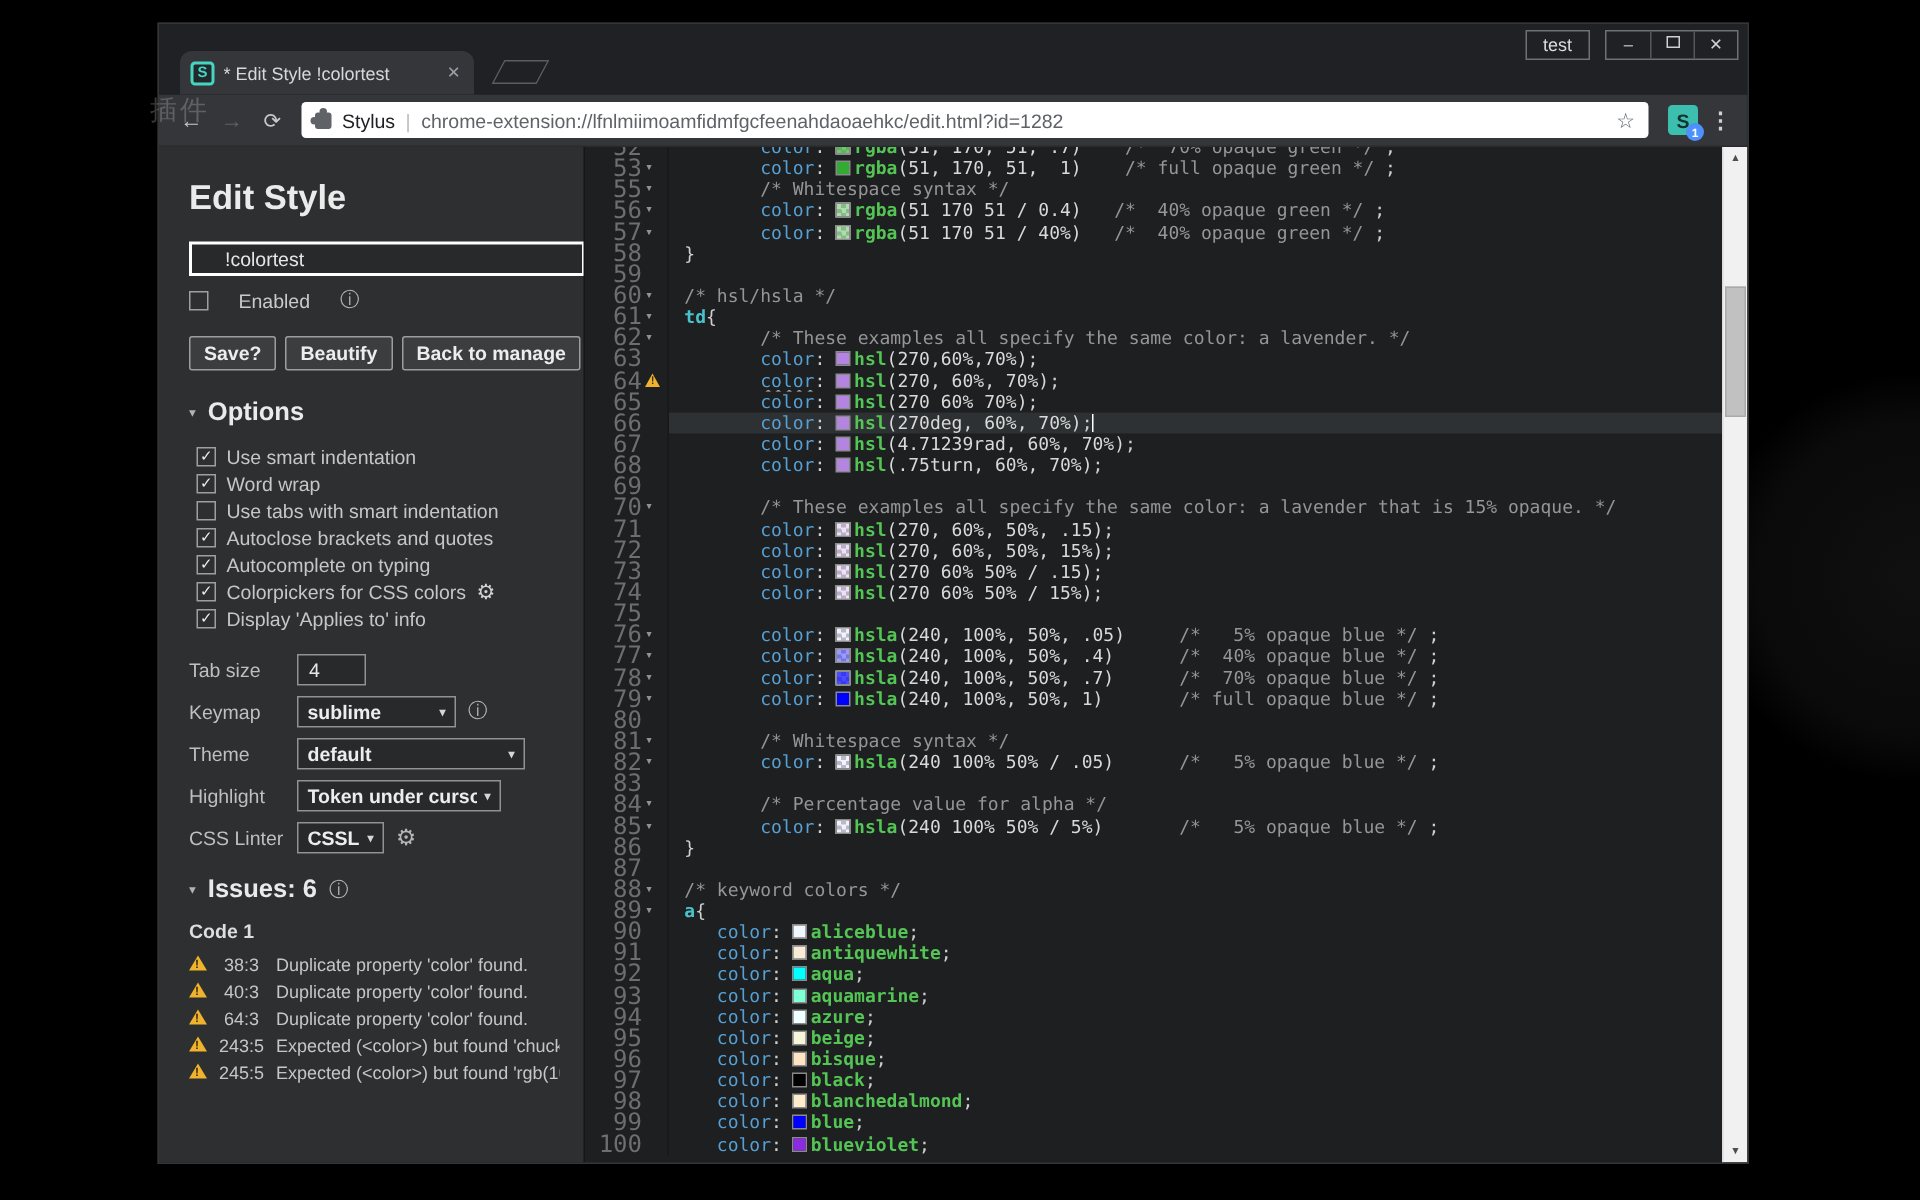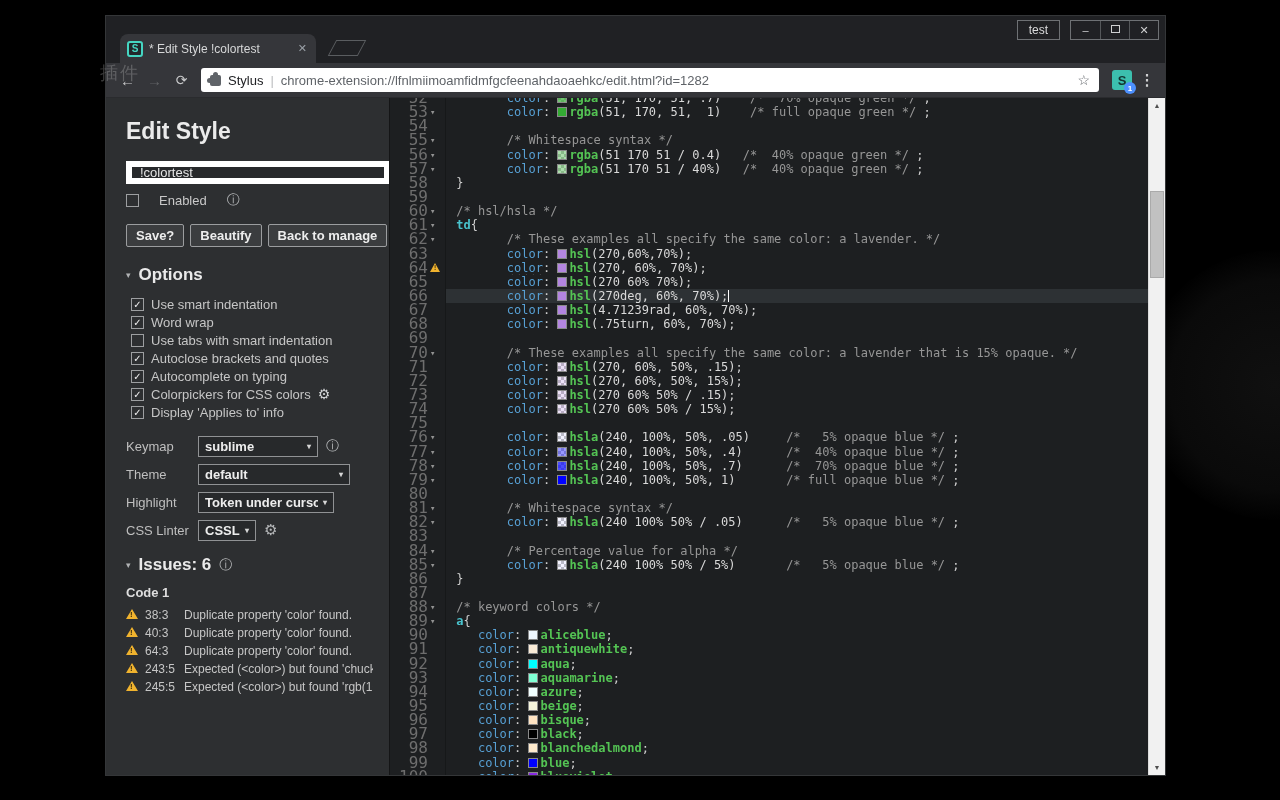--- a/index.html
+++ b/index.html
@@ -48,22 +48,22 @@
     background:#4d90fe;color:#fff;font-size:8px;font-weight:bold;display:flex;align-items:center;justify-content:center}
   .menu-dots{color:#cfd0d1;font-size:15px;font-weight:bold;width:18px;text-align:center}
 
   
   .content{flex:1;display:flex;overflow:hidden;min-height:0}
 
   
   .sidebar{width:284px;flex:0 0 auto;background:#2d2f31;border-right:1px solid #141516;
     padding:14px 16px 0 20px;color:#c9c9c9;font-size:13px;overflow:hidden}
   .sb-title{font-size:23px;font-weight:bold;color:#ebebeb;margin:6px 0 16px}
-  .name-input{width:264px;height:23px;background:#27292b;border:6px solid #ffffff;color:#e6e6e6;
-    font-size:13px;padding:0 8px;font-family:"Liberation Sans",sans-serif}
+  .name-input{width:264px;height:23px;background:#27292b;border:2px solid #ffffff;color:#e6e6e6;
+    font-size:13px;padding:0 22px;font-family:"Liberation Sans",sans-serif}
   .enabled-row{display:flex;align-items:center;gap:20px;margin:7px 0 15px}
   .cb{width:13px;height:13px;border:1px solid #9d9fa1;background:#2d2f31;display:inline-flex;
     align-items:center;justify-content:center;font-size:10px;color:#efefef;flex:0 0 auto}
   .cb.checked::after{content:"✓"}
   .info{color:#b4b6b8;font-size:13px}
   .btn-row{display:flex;gap:6px;margin-bottom:18px}
   .btn{background:#3b3d3f;border:1px solid #9b9d9f;border-radius:2px;color:#ededed;font-size:13px;
     font-weight:bold;padding:3px 9px;white-space:nowrap}
   .sec-head{display:flex;align-items:center;gap:8px;margin:14px 0 10px}
   .tri{font-size:9px;color:#b0b2b4}
@@ -74,27 +74,27 @@
   .settings{margin-top:14px}
   .set-row{display:flex;align-items:center;height:22px;margin-bottom:6px;gap:8px}
   .set-label{width:64px;color:#bfbfbf;flex:0 0 auto}
   .txt-input{height:21px;background:#27292b;border:1px solid #909294;color:#e6e6e6;font-size:13px;
     display:flex;align-items:center;padding:0 7px}
   .sel-box{height:21px;background:#27292b;border:1px solid #909294;color:#ededed;font-weight:bold;
     font-size:13px;display:flex;align-items:center;padding:0 6px}
   .sel-val{white-space:nowrap;overflow:hidden}
   .arr{margin-left:auto;font-size:8px;color:#d6d6d6;padding-left:5px}
   [data-name="tab-size-input"]{width:46px}
-  [data-name="keymap-select"]{width:120px}
+  [data-name="keymap-select"]{width:106px}
   [data-name="theme-select"]{width:152px}
   [data-name="highlight-select"]{width:136px}
   [data-name="css-linter-select"]{width:58px}
   .iss-group{font-weight:bold;color:#dedede;margin:4px 0 6px;font-size:13px}
   .iss-row{display:flex;align-items:flex-start;gap:7px;font-size:12px;color:#c6c6c6;line-height:18px}
-  .iss-pos{min-width:32px;text-align:left;flex:0 0 auto}
+  .iss-pos{min-width:32px;text-align:center;flex:0 0 auto}
   .iss-msg{white-space:nowrap;overflow:hidden}
 
   .wtri{position:relative;width:0;height:0;border-left:6px solid transparent;border-right:6px solid transparent;
     border-bottom:10px solid #f0b32e;display:inline-block;flex:0 0 auto}
   .wtri::after{content:"!";position:absolute;left:-2px;top:1px;font-size:8px;line-height:9px;color:#3a2d10;font-weight:bold}
   .wtri.sm{margin-top:3px}
   .wtri.gsm{border-left-width:5px;border-right-width:5px;border-bottom-width:9px}
   .wtri.gsm::after{font-size:7px;left:-2px;top:1px}
 
   
@@ -218,20 +218,24 @@
               <span class="opt-gear" data-name="gear-icon">⚙</span>
             </div>
             <div class="opt-row" data-name="option-row">
               <span class="cb checked" data-name="option-checkbox"></span>
               <span class="opt-label" data-name="option-label">Display 'Applies to' info</span>
             </div>
           </div>
 
         <div class="settings" id="settings-list" data-name="settings-list">
             <div class="set-row" data-name="setting-row">
+              <span class="set-label" data-name="setting-label">Tab size</span>
+              <div class="txt-input" data-name="tab-size-input">4</div>
+            </div>
+            <div class="set-row" data-name="setting-row">
               <span class="set-label" data-name="setting-label">Keymap</span>
               <div class="sel-box" data-name="keymap-select">
                 <span class="sel-val" data-name="selected-value">sublime</span>
                 <span class="arr" data-name="chevron-down-icon">▾</span>
               </div>
               <span class="info" data-name="info-icon">ⓘ</span>
             </div>
             <div class="set-row" data-name="setting-row">
               <span class="set-label" data-name="setting-label">Theme</span>
               <div class="sel-box" data-name="theme-select">
@@ -288,21 +292,20 @@
               <span class="iss-pos" data-name="issue-position">245:5</span>
               <span class="iss-msg" data-name="issue-message">Expected (&lt;color&gt;) but found 'rgb(100% , 0</span>
             </div>
           </div>
       </aside>
 
       <div class="editor-wrap" data-name="code-editor">
         <div class="cm-lines" id="cm-lines" data-name="code-lines">
             <div class="cm-row" data-name="code-line"><div class="gut" data-name="line-gutter"><span class="lnum" data-name="line-number">52</span><span class="mark" data-name="gutter-marker"></span></div><div class="cm-code" data-name="code-text"><span class="ws" data-name="code-token">        </span><span class="prop" data-name="code-token">color</span><span class="pn" data-name="code-token">: </span><span class="sw ch" data-name="color-swatch"><i style="background: rgba(51, 170, 51, 0.7);"></i></span><span class="fn" data-name="code-token">rgba</span><span class="val" data-name="code-token">(51, 170, 51, .7)</span><span class="ws" data-name="code-token">    </span><span class="cm" data-name="code-token">/*  70% opaque green */</span><span class="pn" data-name="code-token"> ;</span></div></div>
             <div class="cm-row" data-name="code-line"><div class="gut" data-name="line-gutter"><span class="lnum" data-name="line-number">53</span><span class="mark" data-name="gutter-marker">▾</span></div><div class="cm-code" data-name="code-text"><span class="ws" data-name="code-token">        </span><span class="prop" data-name="code-token">color</span><span class="pn" data-name="code-token">: </span><span class="sw" data-name="color-swatch"><i style="background: rgb(51, 170, 51);"></i></span><span class="fn" data-name="code-token">rgba</span><span class="val" data-name="code-token">(51, 170, 51,  1)</span><span class="ws" data-name="code-token">    </span><span class="cm" data-name="code-token">/* full opaque green */</span><span class="pn" data-name="code-token"> ;</span></div></div>
-            <div class="cm-row" data-name="code-line"><div class="gut" data-name="line-gutter"><span class="lnum" data-name="line-number">54</span><span class="mark" data-name="gutter-marker"></span></div><div class="cm-code" data-name="code-text"></div></div>
             <div class="cm-row" data-name="code-line"><div class="gut" data-name="line-gutter"><span class="lnum" data-name="line-number">55</span><span class="mark" data-name="gutter-marker">▾</span></div><div class="cm-code" data-name="code-text"><span class="ws" data-name="code-token">        </span><span class="cm" data-name="code-token">/* Whitespace syntax */</span></div></div>
             <div class="cm-row" data-name="code-line"><div class="gut" data-name="line-gutter"><span class="lnum" data-name="line-number">56</span><span class="mark" data-name="gutter-marker">▾</span></div><div class="cm-code" data-name="code-text"><span class="ws" data-name="code-token">        </span><span class="prop" data-name="code-token">color</span><span class="pn" data-name="code-token">: </span><span class="sw ch" data-name="color-swatch"><i style="background: rgba(51, 170, 51, 0.4);"></i></span><span class="fn" data-name="code-token">rgba</span><span class="val" data-name="code-token">(51 170 51 / 0.4)</span><span class="ws" data-name="code-token">   </span><span class="cm" data-name="code-token">/*  40% opaque green */</span><span class="pn" data-name="code-token"> ;</span></div></div>
             <div class="cm-row" data-name="code-line"><div class="gut" data-name="line-gutter"><span class="lnum" data-name="line-number">57</span><span class="mark" data-name="gutter-marker">▾</span></div><div class="cm-code" data-name="code-text"><span class="ws" data-name="code-token">        </span><span class="prop" data-name="code-token">color</span><span class="pn" data-name="code-token">: </span><span class="sw ch" data-name="color-swatch"><i style="background: rgba(51, 170, 51, 0.4);"></i></span><span class="fn" data-name="code-token">rgba</span><span class="val" data-name="code-token">(51 170 51 / 40%)</span><span class="ws" data-name="code-token">   </span><span class="cm" data-name="code-token">/*  40% opaque green */</span><span class="pn" data-name="code-token"> ;</span></div></div>
             <div class="cm-row" data-name="code-line"><div class="gut" data-name="line-gutter"><span class="lnum" data-name="line-number">58</span><span class="mark" data-name="gutter-marker"></span></div><div class="cm-code" data-name="code-text"><span class="ws" data-name="code-token"> </span><span class="pn" data-name="code-token">}</span></div></div>
             <div class="cm-row" data-name="code-line"><div class="gut" data-name="line-gutter"><span class="lnum" data-name="line-number">59</span><span class="mark" data-name="gutter-marker"></span></div><div class="cm-code" data-name="code-text"></div></div>
             <div class="cm-row" data-name="code-line"><div class="gut" data-name="line-gutter"><span class="lnum" data-name="line-number">60</span><span class="mark" data-name="gutter-marker">▾</span></div><div class="cm-code" data-name="code-text"><span class="ws" data-name="code-token"> </span><span class="cm" data-name="code-token">/* hsl/hsla */</span></div></div>
             <div class="cm-row" data-name="code-line"><div class="gut" data-name="line-gutter"><span class="lnum" data-name="line-number">61</span><span class="mark" data-name="gutter-marker">▾</span></div><div class="cm-code" data-name="code-text"><span class="ws" data-name="code-token"> </span><span class="sel" data-name="code-token">td</span><span class="pn" data-name="code-token">{</span></div></div>
             <div class="cm-row" data-name="code-line"><div class="gut" data-name="line-gutter"><span class="lnum" data-name="line-number">62</span><span class="mark" data-name="gutter-marker">▾</span></div><div class="cm-code" data-name="code-text"><span class="ws" data-name="code-token">        </span><span class="cm" data-name="code-token">/* These examples all specify the same color: a lavender. */</span></div></div>
             <div class="cm-row" data-name="code-line"><div class="gut" data-name="line-gutter"><span class="lnum" data-name="line-number">63</span><span class="mark" data-name="gutter-marker"></span></div><div class="cm-code" data-name="code-text"><span class="ws" data-name="code-token">        </span><span class="prop" data-name="code-token">color</span><span class="pn" data-name="code-token">: </span><span class="sw" data-name="color-swatch"><i style="background: rgb(179, 133, 224);"></i></span><span class="fn" data-name="code-token">hsl</span><span class="val" data-name="code-token">(270,60%,70%)</span><span class="pn" data-name="code-token">;</span></div></div>
             <div class="cm-row" data-name="code-line"><div class="gut" data-name="line-gutter"><span class="lnum" data-name="line-number">64</span><span class="mark" data-name="gutter-marker"><span class="wtri gsm" data-name="lint-warning-icon"></span></span></div><div class="cm-code" data-name="code-text"><span class="ws" data-name="code-token">        </span><span class="prop warnu" data-name="code-token">color</span><span class="pn" data-name="code-token">: </span><span class="sw" data-name="color-swatch"><i style="background: rgb(179, 133, 224);"></i></span><span class="fn" data-name="code-token">hsl</span><span class="val" data-name="code-token">(270, 60%, 70%)</span><span class="pn" data-name="code-token">;</span></div></div>

